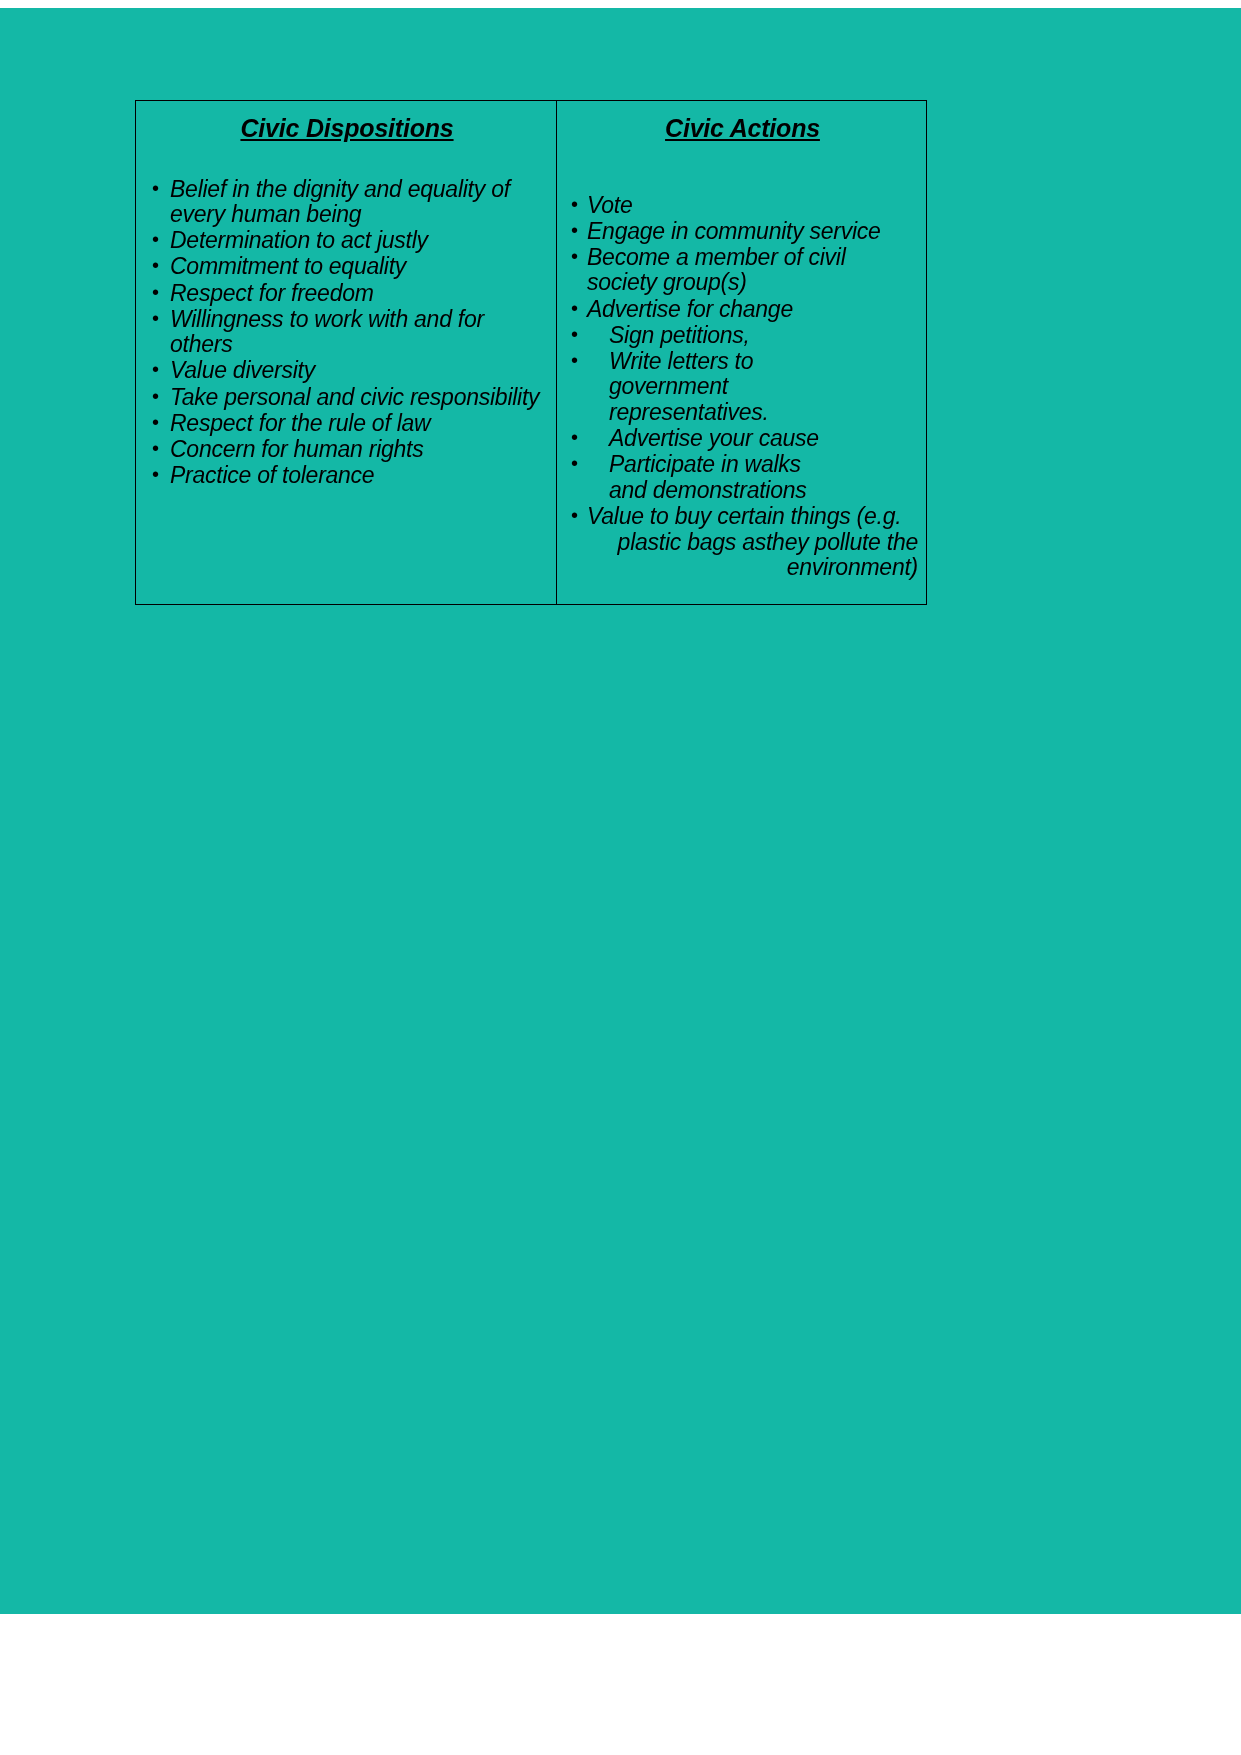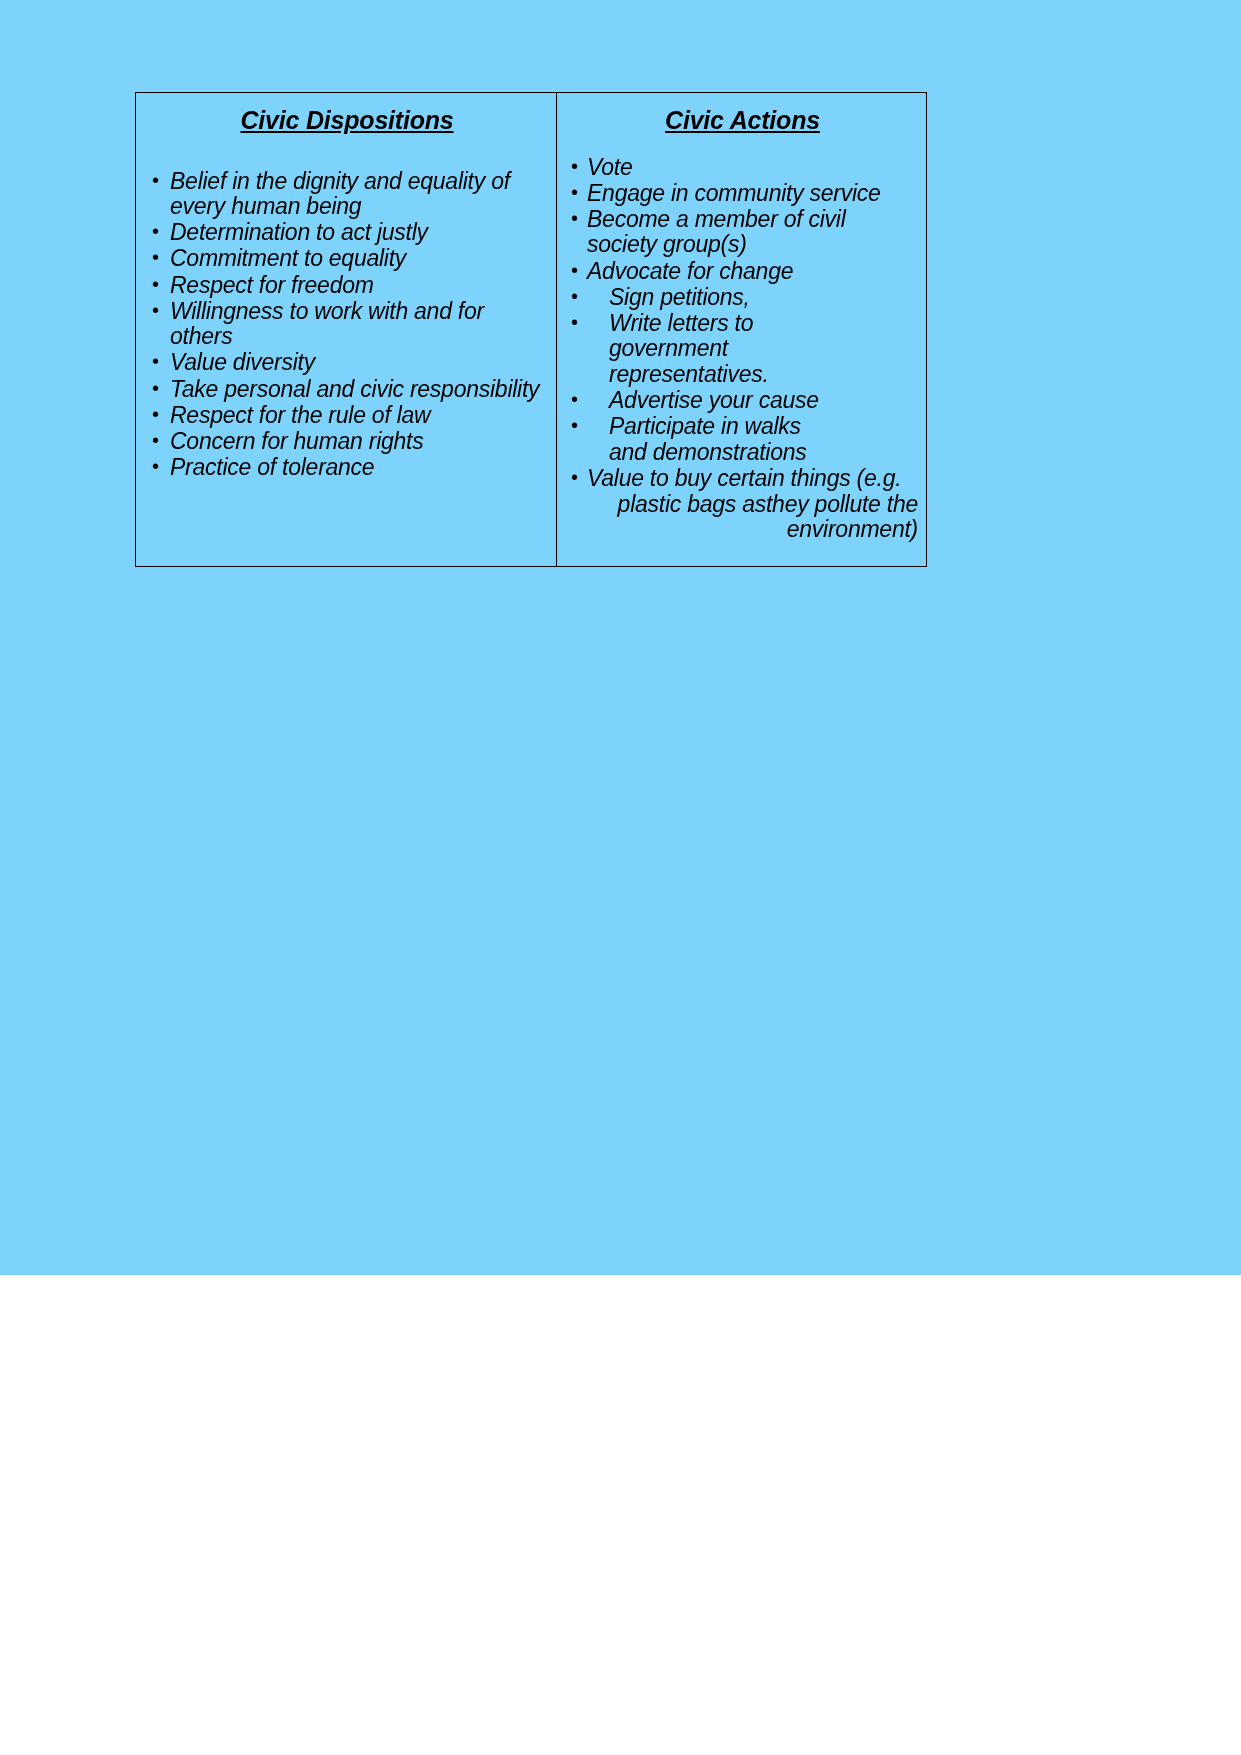--- a/index.html
+++ b/index.html
@@ -10,24 +10,24 @@
   body {
     width: 1241px;
     height: 1755px;
     font-family: "Liberation Sans", sans-serif;
     color: #000000;
     position: relative;
     overflow: hidden;
   }
   .page {
     position: absolute;
-    left: 0; top: 0;
+    left: 0; top: 8px;
     width: 1241px;
-    height: 1275px;
-    background: #7dd3fc;
+    height: 1606px;
+    background: #14b8a6;
   }
   .civic-table {
     position: absolute;
     left: 135px;
     top: 92px;
     width: 789px;
     border-collapse: collapse;
     table-layout: fixed;
   }
   .civic-table td {
@@ -51,21 +51,21 @@
     text-align: center;
     font-weight: bold;
     font-style: italic;
     text-decoration: underline;
     font-size: 25px;
     line-height: 1.1;
     letter-spacing: -0.2px;
     margin: 0 0 34px 0;
   }
   .col-head.right-head {
-    margin-bottom: 20px;
+    margin-bottom: 50px;
   }
 
   ul.blist {
     list-style: none;
     margin: 0;
     padding: 0;
   }
   ul.blist li {
     font-style: italic;
     font-size: 23px;
@@ -164,21 +164,21 @@
                 <span>Vote</span>
               </li>
               <li class="r-item">
                 <span>Engage in community service</span>
               </li>
               <li class="r-item">
                 <span class="r-justify">Become a member of civil</span>
                 <span class="cont">society group(s)</span>
               </li>
               <li class="r-item">
-                <span>Advocate for change</span>
+                <span>Advertise for change</span>
               </li>
               <li class="r-item r-sub">
                 <span>Sign petitions,</span>
               </li>
               <li class="r-item r-sub">
                 <span>Write letters to</span>
                 <span class="cont">government</span>
                 <span class="cont">representatives.</span>
               </li>
               <li class="r-item r-sub">

